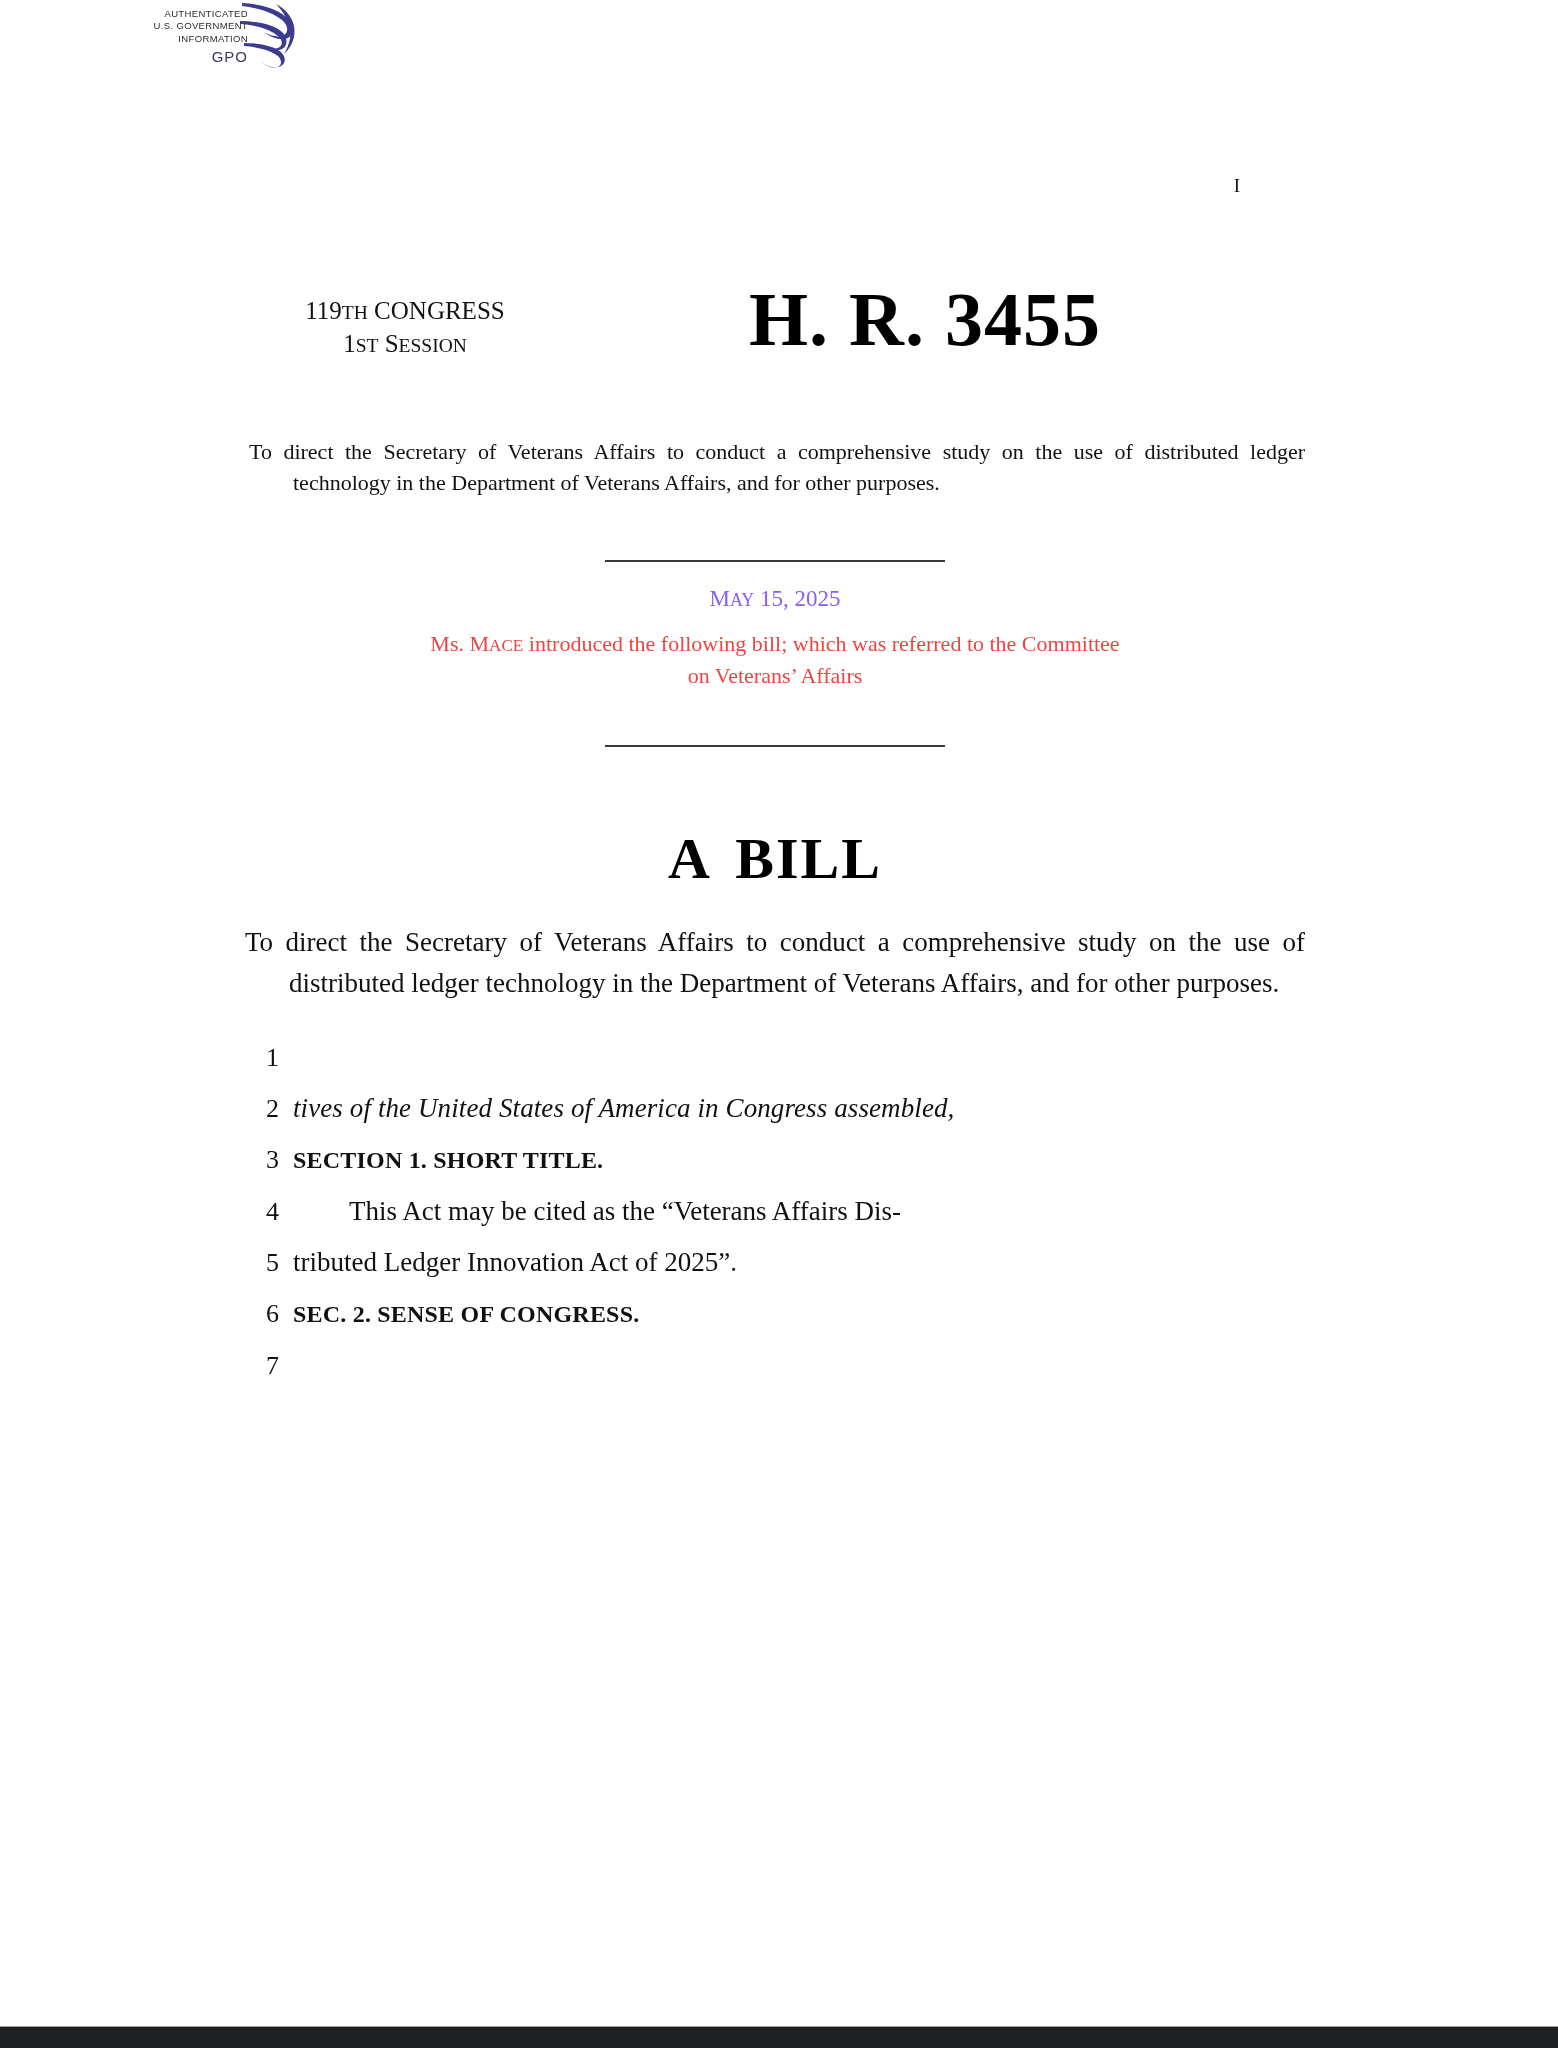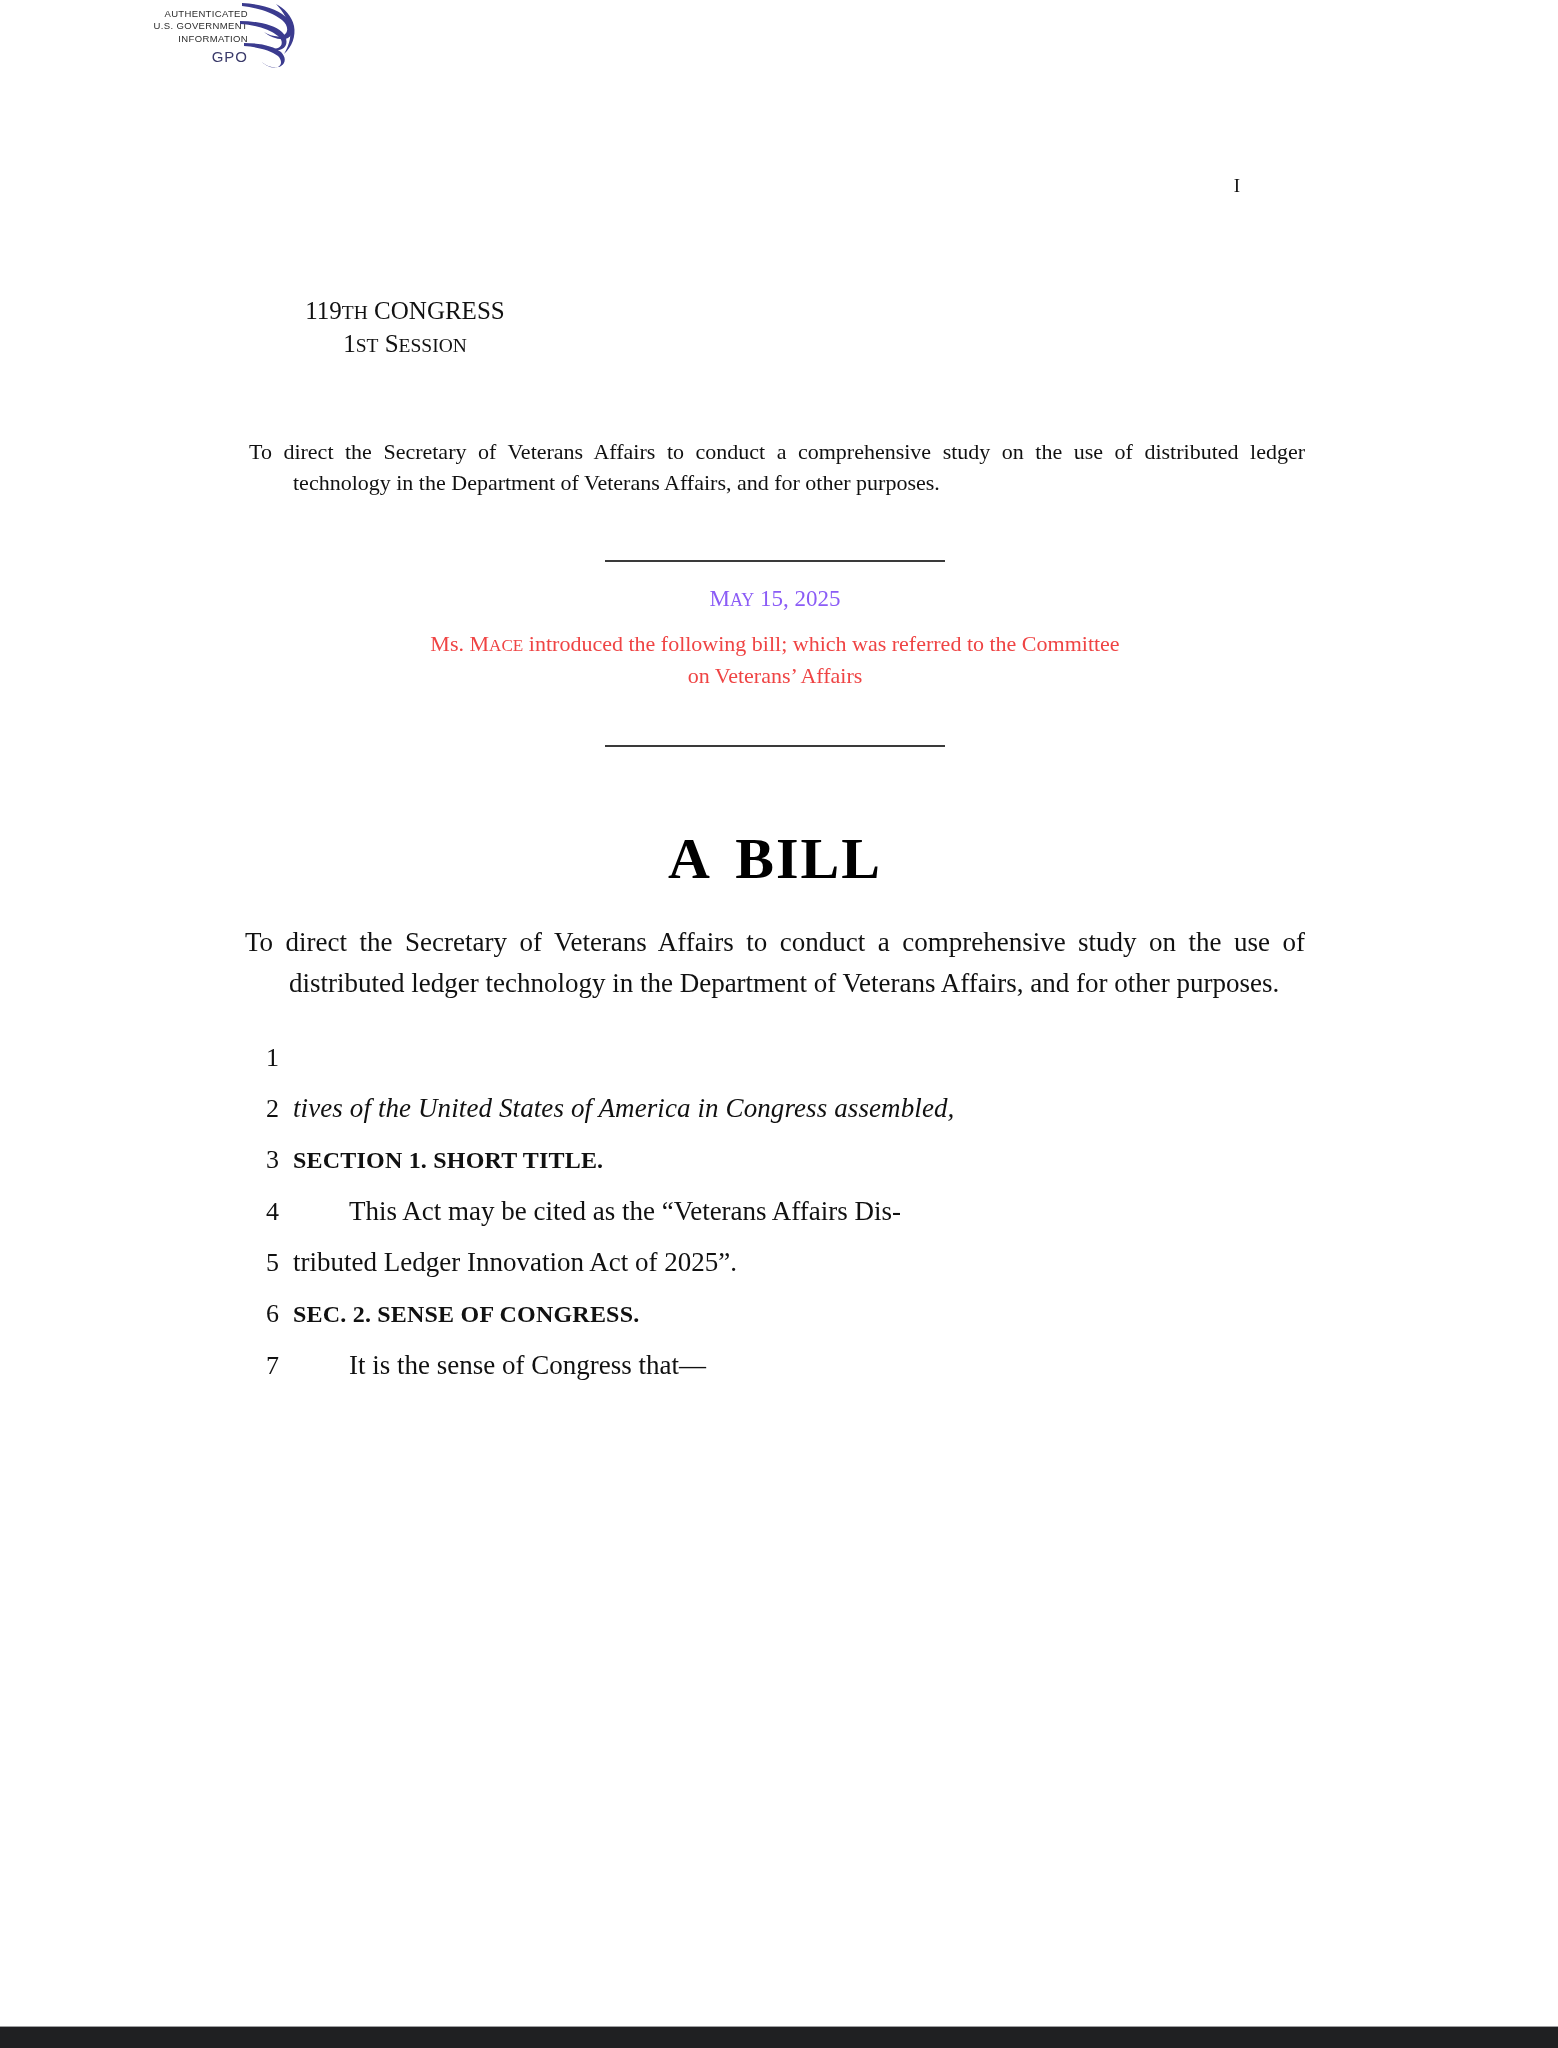--- a/index.html
+++ b/index.html
@@ -245,20 +245,21 @@
 
   <div class="page-marker">I</div>
 
   <div class="content">
 
     <div class="masthead">
       <div class="congress-block">
         <div class="congress-line">119<span class="sc">TH</span> CONGRESS</div>
         <div class="session-line">1<span class="sc">ST</span> S<span class="sc">ESSION</span></div>
       </div>
+      <div class="bill-number">H. R. 3455</div>
     </div>
 
     <div class="blurb">
       <p>To direct the Secretary of Veterans Affairs to conduct a comprehensive study on the use of distributed ledger technology in the Department of Veterans Affairs, and for other purposes.</p>
     </div>
 
     <div class="rule rule-1"></div>
 
 
     <div class="action-date">M<span class="sc">AY</span> 15, 2025</div>
@@ -299,21 +300,20 @@
         <span class="txt">tributed Ledger Innovation Act of 2025”.</span>
       </div>
 
       <div class="bline heading">
         <span class="num">6</span>
         <span class="txt">SEC. 2. SENSE OF CONGRESS.</span>
       </div>
 
       <div class="bline indent">
         <span class="num">7</span>
-        <span class="txt">It is the sense of Congress that—</span>
       </div>
 
     </div>
   </div>
 
   <div class="viewer-bar"></div>
 
 </div>
 
 </body></html>

